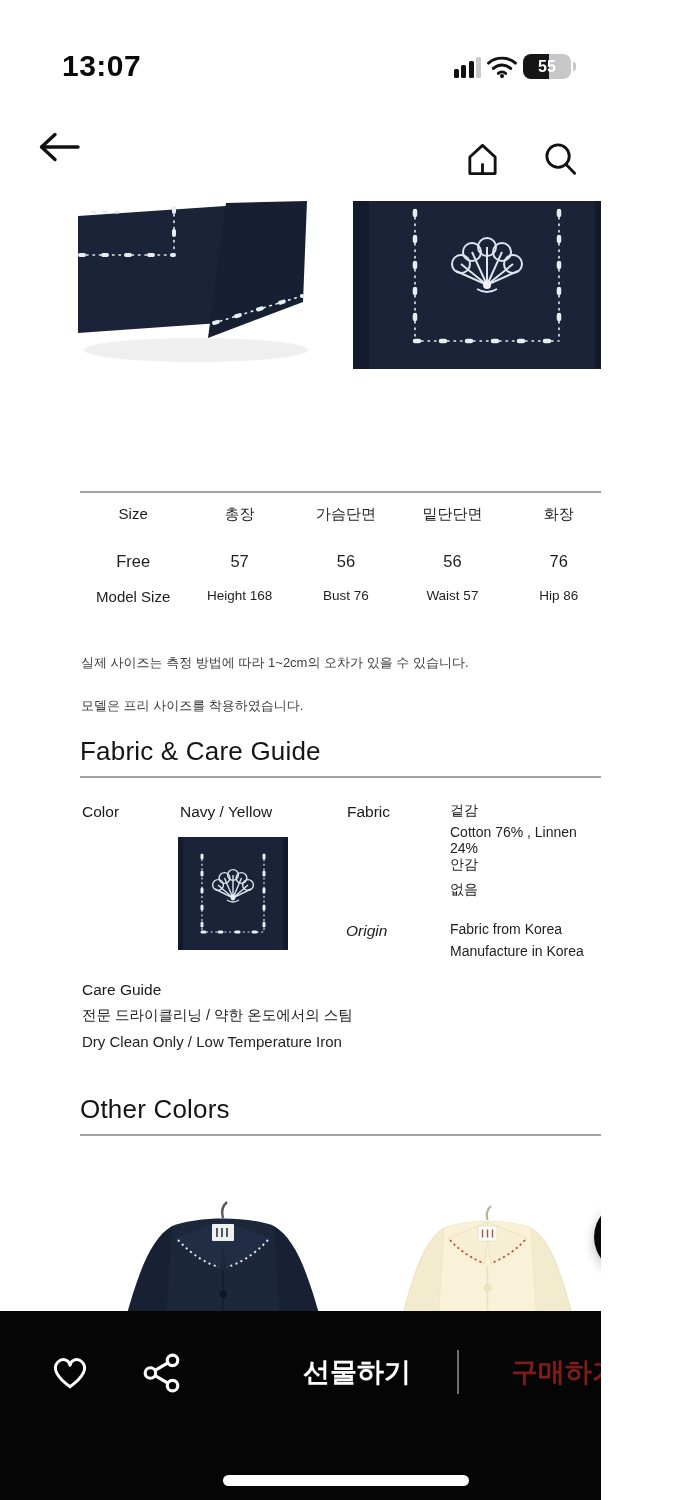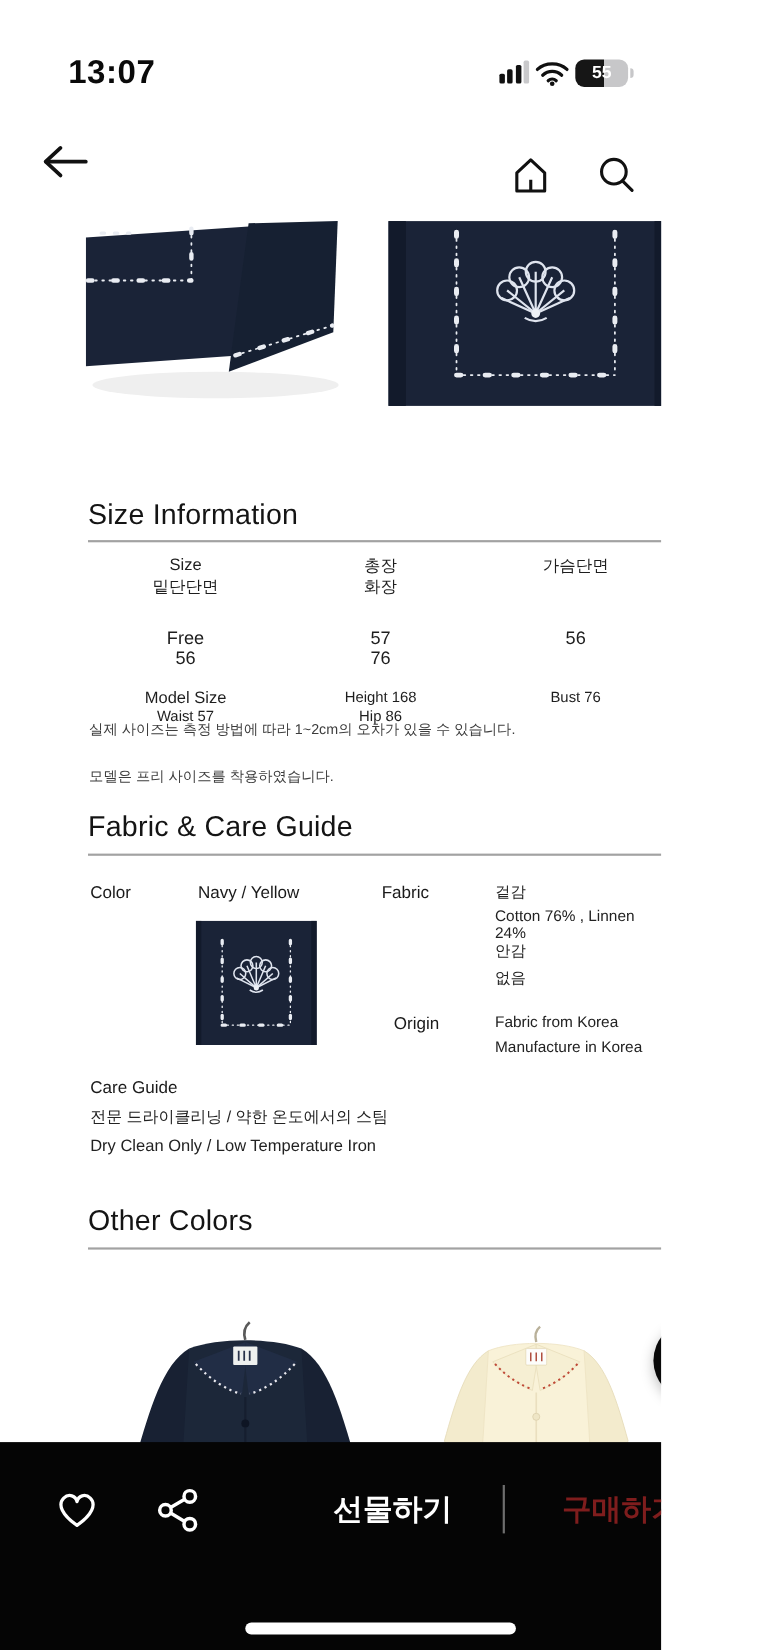--- a/index.html
+++ b/index.html
@@ -3,40 +3,40 @@
 <meta charset="utf-8">
 <style>
   html,body{margin:0;padding:0;background:#fff;}
   *{box-sizing:border-box;}
   .screen{position:relative;width:601px;height:1500px;background:#fff;overflow:hidden;
     font-family:"Liberation Sans","DejaVu Sans",sans-serif;color:#1e1e1e;}
   .abs{position:absolute;}
 
   
   .time{left:62px;top:49px;font-size:30px;font-weight:600;letter-spacing:.5px;color:#0a0a0a;}
-  .status-icons{right:30px;top:54px;display:flex;gap:5px;}
+  .status-icons{right:30px;top:54px;display:flex;align-items:center;gap:5px;}
   .sigbars{display:flex;align-items:flex-end;gap:2.5px;height:22px;}
   .sigbars i{display:block;width:5px;border-radius:1.5px;background:#111;}
   .sigbars i:nth-child(1){height:9px}.sigbars i:nth-child(2){height:13px}
   .sigbars i:nth-child(3){height:17px}.sigbars i:nth-child(4){height:21px;background:#c9c9cb}
   .battery{position:relative;width:48px;height:25px;border-radius:8px;overflow:visible;
     background:linear-gradient(90deg,#161616 0 55%,#c7c7c9 55% 100%);
     color:#fff;font-size:16px;font-weight:700;display:flex;align-items:center;justify-content:center;}
   .battery:after{content:"";position:absolute;right:-5px;top:8px;width:3.5px;height:9px;background:#c7c7c9;border-radius:0 3px 3px 0;}
 
   
   .icon-btn{width:38px;height:38px;display:flex;align-items:center;justify-content:center;cursor:pointer;}
 
   
   .h2{font-size:26px;font-weight:500;color:#141414;letter-spacing:.2px;}
   .rule{height:1.6px;background:#a2a2a2;width:532px;left:80px;}
 
   
   .size-table{left:80px;top:505px;width:532px;}
-  .size-row{display:grid;grid-template-columns:repeat(3,1fr);text-align:center;}
+  .size-row{display:grid;grid-template-columns:repeat(5,1fr);text-align:center;}
   .size-row.hdr{font-size:15px;color:#1e1e1e;}
   .size-row.free{margin-top:28px;font-size:16.5px;}
   .size-row.model{margin-top:17px;font-size:13.5px;}
   .size-row.model div:first-child{font-size:15px;}
 
   .notes{left:81px;top:651px;font-size:13px;color:#3c3c3c;line-height:23px;}
   .notes div:last-child{margin-top:20px;}
 
   
   .flabel{font-size:15.5px;color:#1a1a1a;}
@@ -147,21 +147,20 @@
           <circle cx="149" cy="51" r="9"></circle>
         <circle cx="160" cy="63" r="9"></circle>
         <path d="M103,70 L134,84 L165,70"></path>
         <path d="M108,63 L134,84 M119,51 L134,84 M134,46 L134,84 M149,51 L134,84 M160,63 L134,84"></path>
         <path d="M124,88 Q134,94 144,88"></path>
       </g>
       <circle cx="134" cy="84" r="4" fill="#eef1f6"></circle>
     </svg>
   </div>
 
-  <div class="abs h2" style="left:80px;top:452px;">Size Information</div>
   <div class="abs rule" style="top:491px;"></div>
 
   <div class="abs size-table">
     <div class="size-row hdr">
       <div>Size</div>
       <div>총장</div>
       <div>가슴단면</div>
       <div>밑단단면</div>
       <div>화장</div>
     </div>
@@ -217,21 +216,21 @@
       </g>
       <circle cx="55" cy="61" r="2.4" fill="#eef1f6"></circle>
     </svg>
   </div>
 
   <div class="abs flabel" style="left:347px;top:803px;">Fabric</div>
   <div class="abs fval" style="left:450px;top:802px;">겉감</div>
   <div class="abs fval" style="left:450px;top:824px;">Cotton 76% , Linnen 24%</div>
   <div class="abs fval" style="left:450px;top:856px;">안감</div>
   <div class="abs fval" style="left:450px;top:881px;">없음</div>
-  <div class="abs flabel" style="left:358px;top:922px;">Origin</div>
+  <div class="abs flabel" style="left:346px;top:922px;font-style:italic;">Origin</div>
   <div class="abs fval" style="left:450px;top:921px;">Fabric from Korea</div>
   <div class="abs fval" style="left:450px;top:943px;">Manufacture in Korea</div>
 
   <div class="abs flabel" style="left:82px;top:981px;text-align:right;">Care Guide</div>
   <div class="abs fval" style="left:82px;top:1006px;font-size:14.5px;">전문 드라이클리닝 / 약한 온도에서의 스팀</div>
   <div class="abs fval" style="left:82px;top:1033px;font-size:15px;">Dry Clean Only / Low Temperature Iron</div>
 
   <div class="abs h2" style="left:80px;top:1094px;">Other Colors</div>
   <div class="abs rule" style="top:1134px;"></div>
 

